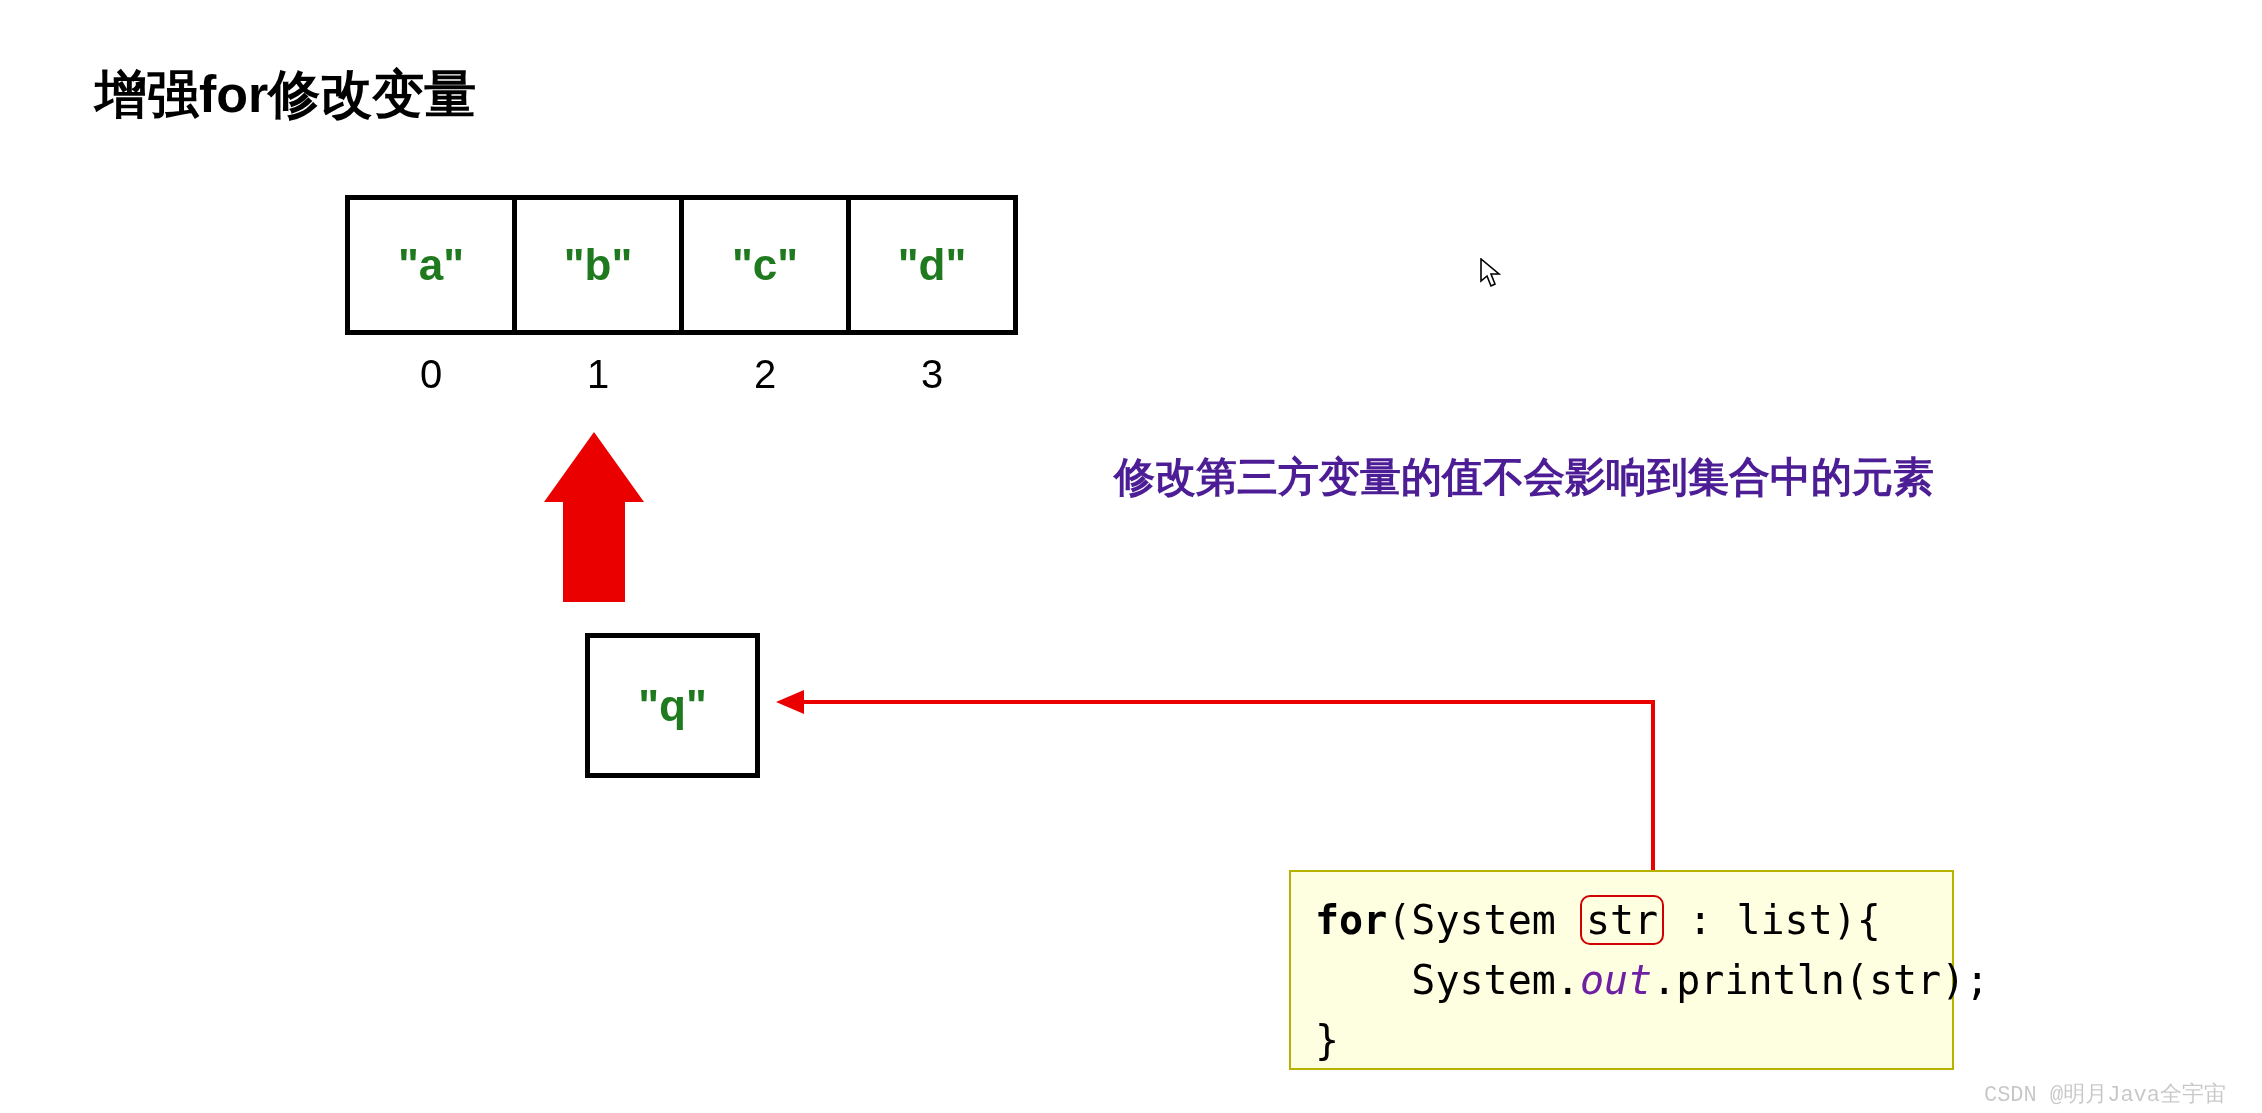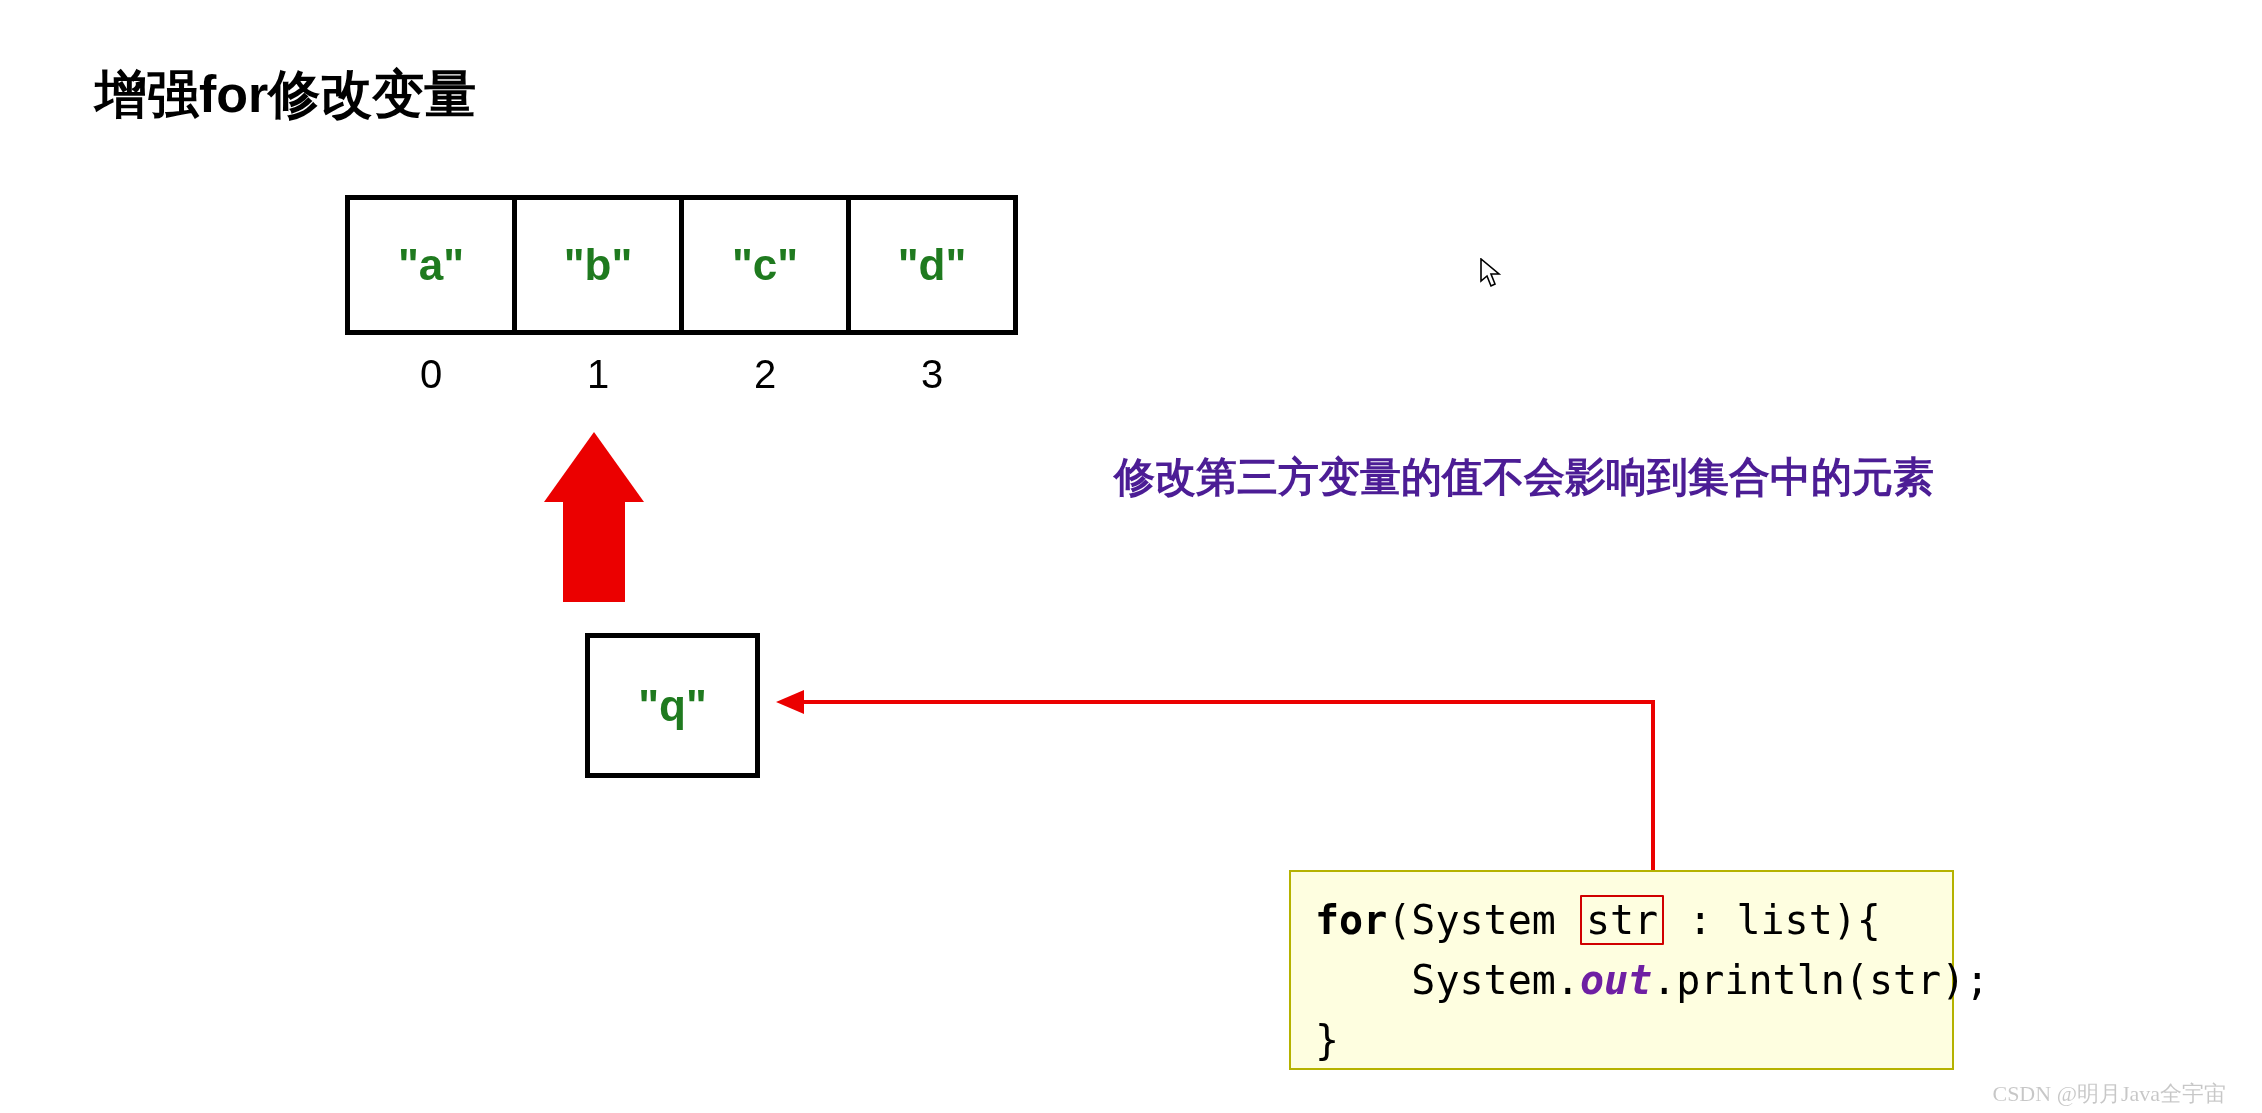--- a/index.html
+++ b/index.html
@@ -145,44 +145,44 @@
     border: 2px solid #b5b200;
     background: #fefee0;
     padding: 18px 24px 18px 24px;
     font-family: "Consolas", "Menlo", monospace;
     font-size: 40px;
     line-height: 1.5;
     color: #000;
     white-space: pre;
   }
   .kw { color: #000000; font-weight: 700; }
-  .out { color: #6e1fa3; font-style: italic; font-weight: 700; }
+  .out { color: #6e1fa3; font-style: italic; font-weight: 400; }
   .strbox {
     border: 2px solid #d00000;
     padding: 0 4px;
-    border-radius: 1px;
+    border-radius: 10px;
   }
 
   
   .cursor {
     position: absolute;
     left: 1480px;
     top: 258px;
     font-size: 28px;
     color: #000;
   }
 
   
   .watermark {
     position: absolute;
     right: 36px;
     bottom: 4px;
     font-size: 22px;
     color: rgba(0,0,0,0.22);
-    font-family: Liberation Serif, serif;
+    font-family: Liberation Mono, monospace;
     margin-left: 43px;
   }
 </style>
 </head>
 <body>
 
 <div class="title">增强for修改变量</div>
 
 <div class="array">
   <div class="cell">"a"</div>

